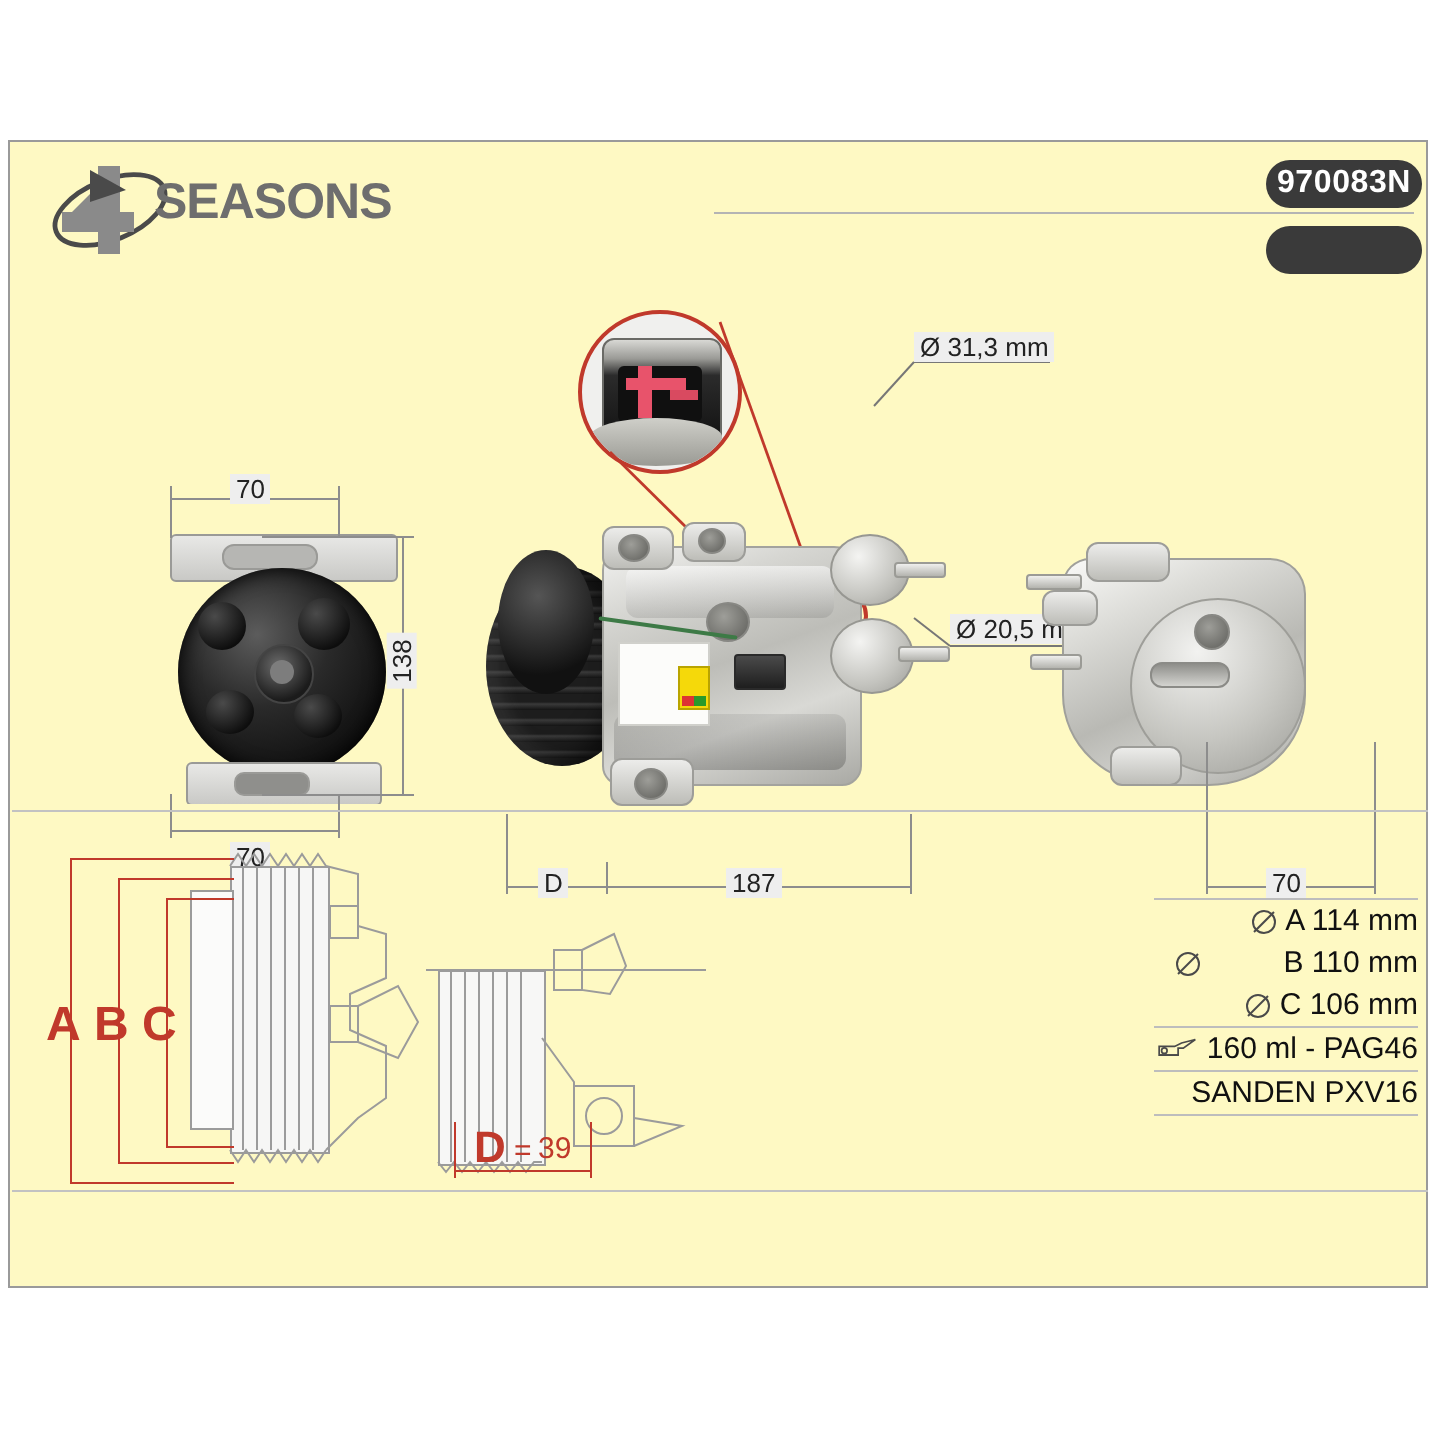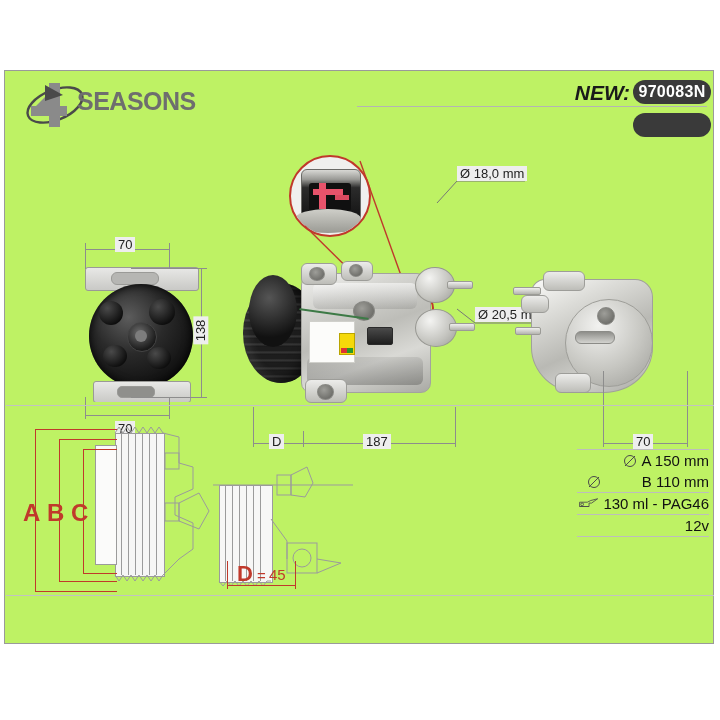--- a/index.html
+++ b/index.html
@@ -1,17 +1,17 @@
 <!DOCTYPE html>
 <html><head>
 <meta charset="utf-8">
 <style>
   html,body{margin:0;padding:0;background:#ffffff;}
   body{width:720px;height:720px;font-family:"Liberation Sans",sans-serif;overflow:hidden;}
-  .sheet{position:absolute;left:4px;top:70px;width:710px;height:574px;background:#bef264;border:1px solid #9a9a9a;box-sizing:border-box;}
+  .sheet{position:absolute;left:4px;top:70px;width:710px;height:574px;background:#fef9c3;border:1px solid #9a9a9a;box-sizing:border-box;}
 
   
   .logo{position:absolute;left:14px;top:8px;width:210px;height:52px;}
   .logo-text{position:absolute;left:58px;top:8px;font-size:25px;font-weight:bold;color:#6e6e6e;letter-spacing:-0.5px;font-family:"Liberation Sans",sans-serif;}
   .hdr-rule{position:absolute;left:352px;top:35px;width:350px;height:1px;background:#b4b4b4;}
   .hdr-label{position:absolute;font-style:italic;font-weight:bold;font-size:21px;color:#1a1a1a;text-align:right;}
   .lbl-new{left:430px;top:10px;width:195px;}
   .lbl-rmfg{left:430px;top:43px;width:195px;}
   .pill{position:absolute;height:24px;border-radius:12px;background:#3a3a3a;color:#ffffff;font-size:16px;font-weight:bold;display:flex;align-items:center;justify-content:center;letter-spacing:.3px;}
   .pill-new{left:628px;top:9px;width:78px;}
@@ -117,21 +117,20 @@
       <rect x="30" y="4" width="11" height="44" fill="#8a8a8a"></rect>
       <rect x="12" y="27" width="36" height="10" fill="#8a8a8a"></rect>
 
       <path d="M26 6 L44 16 L26 22 Z" fill="#4a4a4a"></path>
     </svg>
     <div class="logo-text">SEASONS</div>
   </div>
 
   <div class="hdr-rule"></div>
 
-  <div class="hdr-label lbl-new">NEW:</div>
   <div class="pill pill-new">970083N</div>
 
   <div class="pill pill-rmfg"></div>
 
   <div class="detail-circle">
     <div class="dc-conn"></div>
     <div class="dc-inner"></div>
     <div class="dc-red1"></div>
     <div class="dc-red2"></div>
     <div class="dc-red3"></div>
@@ -202,21 +201,21 @@
     <div class="mv-port" style="left:172px;top:48px;width:40px;height:36px;"></div>
     <div class="mv-stud" style="left:206px;top:62px;width:24px;"></div>
   </div>
 
   <svg style="position:absolute;left:0;top:0;width:710px;height:574px;pointer-events:none;">
     <line x1="432" y1="132" x2="452" y2="110" stroke="#777" stroke-width="1"></line>
     <line x1="452" y1="110" x2="520" y2="110" stroke="#777" stroke-width="1"></line>
     <line x1="452" y1="238" x2="470" y2="252" stroke="#777" stroke-width="1"></line>
     <line x1="470" y1="252" x2="540" y2="252" stroke="#777" stroke-width="1"></line>
   </svg>
-  <div class="dimtxt" style="left:452px;top:95px;">Ø 18,0 mm</div>
+  <div class="dimtxt" style="left:452px;top:95px;">Ø 31,3 mm</div>
   <div class="dimtxt" style="left:470px;top:236px;">Ø 20,5 mm</div>
 
   <div class="hline" style="left:248px;top:372px;width:202px;"></div>
   <div class="vline" style="left:248px;top:336px;height:40px;"></div>
   <div class="vline" style="left:298px;top:360px;height:16px;"></div>
   <div class="vline" style="left:450px;top:336px;height:40px;"></div>
   <div class="dimtxt" style="left:264px;top:363px;">D</div>
   <div class="dimtxt" style="left:358px;top:363px;">187</div>
 
   <div class="photo rv-wrap">
@@ -295,53 +294,60 @@
       <path d="M104,96 L128,100 L104,110" fill="none" stroke="#9b9b9b" stroke-width="1"></path>
       <polyline points="6,118 10,123 14,118 18,123 22,118 26,123 30,118 34,123 38,118 42,123 46,118 50,123 54,118 58,118" fill="none" stroke="#9b9b9b" stroke-width="1"></polyline>
     </svg>
   </div>
 
   <div class="rline" style="left:222px;top:514px;width:68px;"></div>
   <div class="rvline" style="left:222px;top:490px;height:28px;"></div>
   <div class="rvline" style="left:290px;top:490px;height:28px;"></div>
   <div class="redtxt" style="left:232px;top:490px;font-size:22px;">D</div>
   <div class="redtxt" style="left:252px;top:496px;font-size:15px;font-weight:normal;">=</div>
-  <div class="redtxt" style="left:264px;top:495px;font-size:15px;font-weight:normal;">45</div>
+  <div class="redtxt" style="left:264px;top:495px;font-size:15px;font-weight:normal;">39</div>
 
   <div class="spec">
 
     <div class="spec-row first">
       <svg width="14" height="14" viewBox="0 0 14 14">
         <circle cx="7" cy="7" r="5.5" fill="none" stroke="#4a4a4a" stroke-width="1"></circle>
         <line x1="2" y1="12" x2="12" y2="2" stroke="#4a4a4a" stroke-width="1"></line>
       </svg>
-      <span class="val">A 150 mm</span>
+      <span class="val">A 114 mm</span>
     </div>
 
     <div class="spec-row" style="border-top:none;gap:41px;">
       <svg width="14" height="14" viewBox="0 0 14 14">
         <circle cx="7" cy="7" r="5.5" fill="none" stroke="#4a4a4a" stroke-width="1"></circle>
         <line x1="2" y1="12" x2="12" y2="2" stroke="#4a4a4a" stroke-width="1"></line>
       </svg>
       <span class="val">B 110 mm</span>
     </div>
 
+    <div class="spec-row" style="border-top:none;">
+      <svg width="14" height="14" viewBox="0 0 14 14">
+        <circle cx="7" cy="7" r="5.5" fill="none" stroke="#4a4a4a" stroke-width="1"></circle>
+        <line x1="2" y1="12" x2="12" y2="2" stroke="#4a4a4a" stroke-width="1"></line>
+      </svg>
+      <span class="val">C 106 mm</span>
+    </div>
 
 
     <div class="spec-row">
       <svg width="26" height="15" viewBox="0 0 26 15">
         <path d="M3,11 L3,6 L12,6 L16,4 L24,2 L17,7 L14,7 L14,11 Z" fill="none" stroke="#4a4a4a" stroke-width="1"></path>
         <circle cx="6" cy="8.5" r="1.6" fill="none" stroke="#4a4a4a" stroke-width="1"></circle>
         <path d="M3,11 L14,11" stroke="#4a4a4a" stroke-width="1"></path>
       </svg>
-      <span class="val">130 ml - PAG46</span>
-    </div>
-
+      <span class="val">160 ml - PAG46</span>
+    </div>
 
     <div class="spec-row">
-      <span class="val">12v</span>
-    </div>
+      <span class="val">SANDEN PXV16</span>
+    </div>
+
 
     <div class="spec-sep"></div>
   </div>
 
 
 </div>
 
 </body></html>

